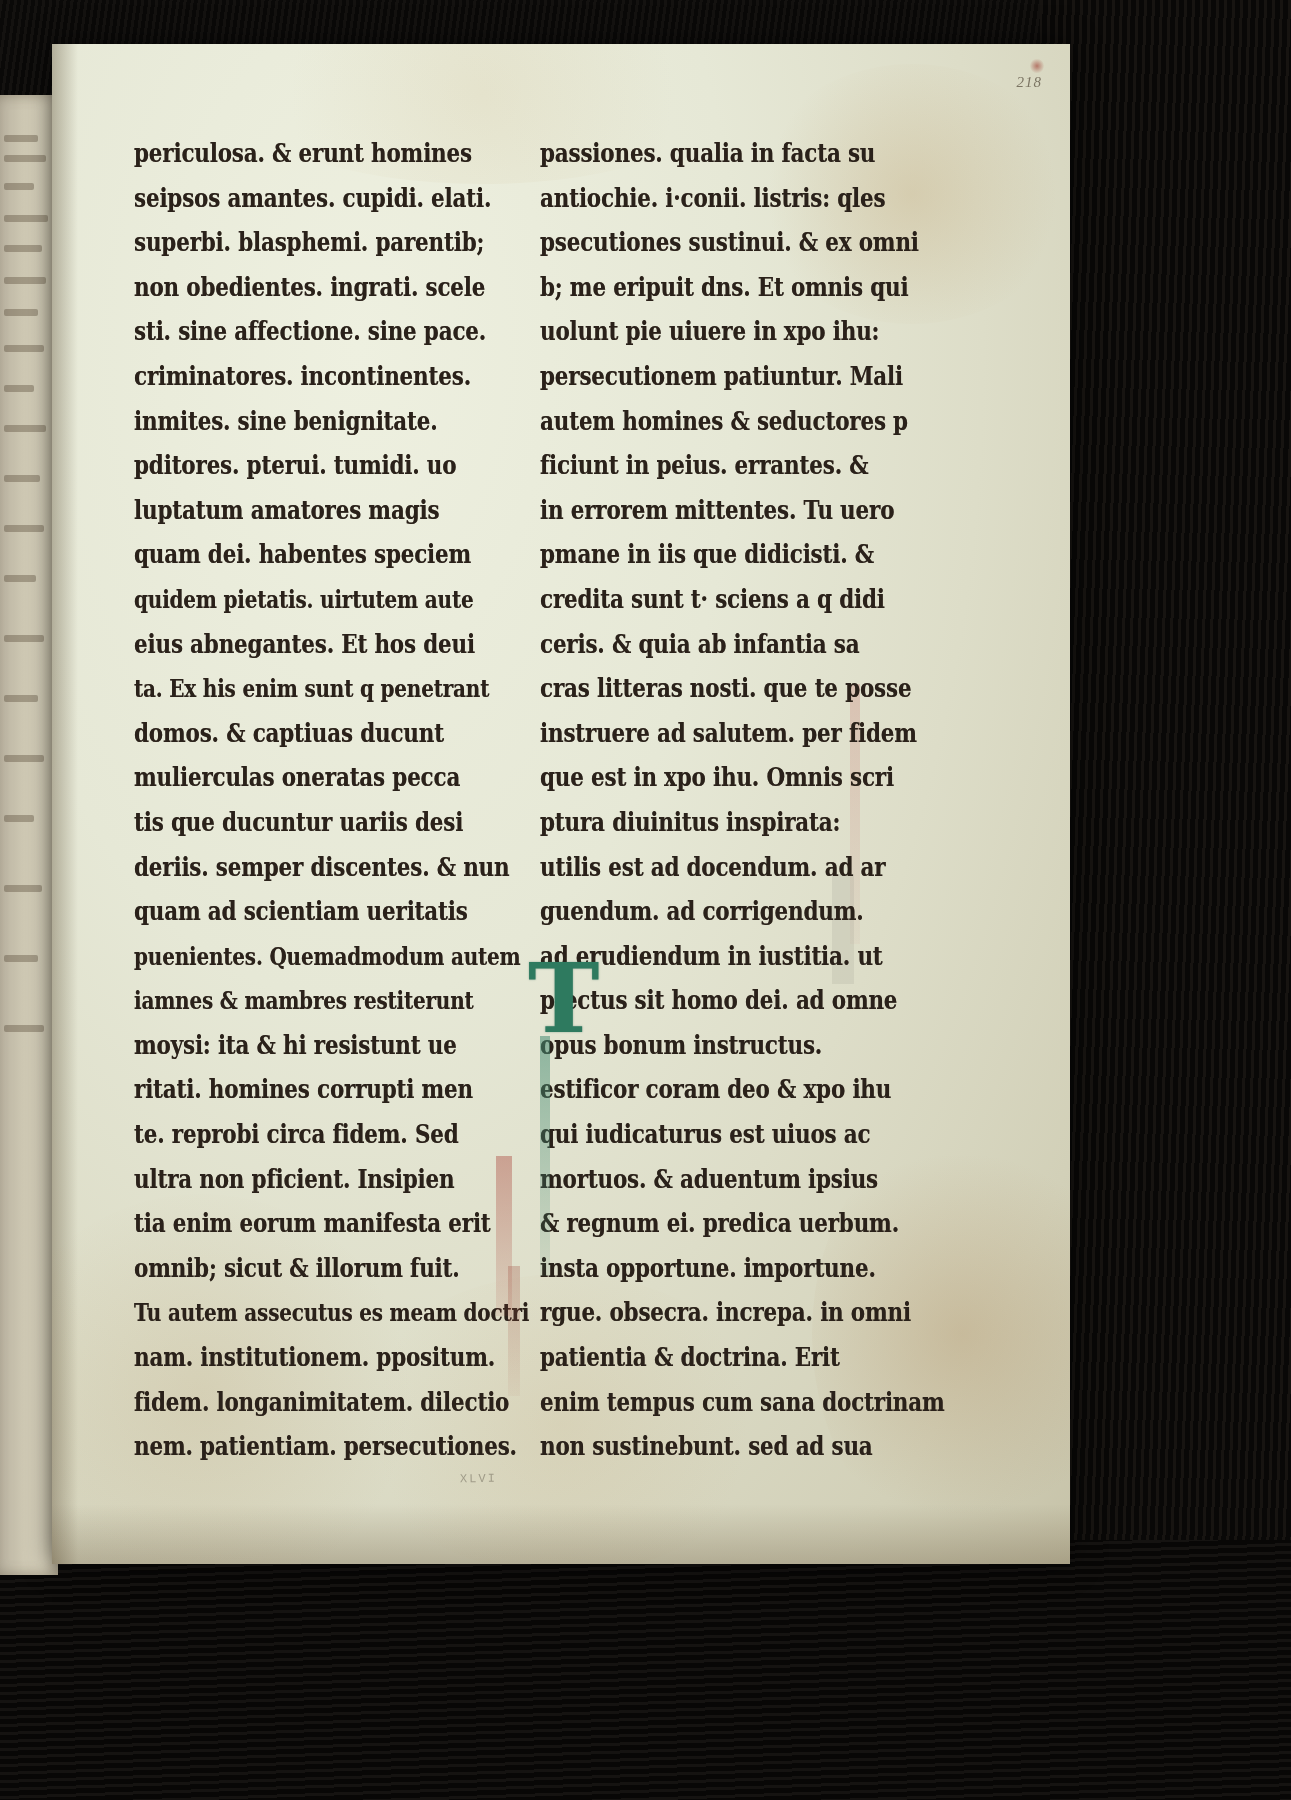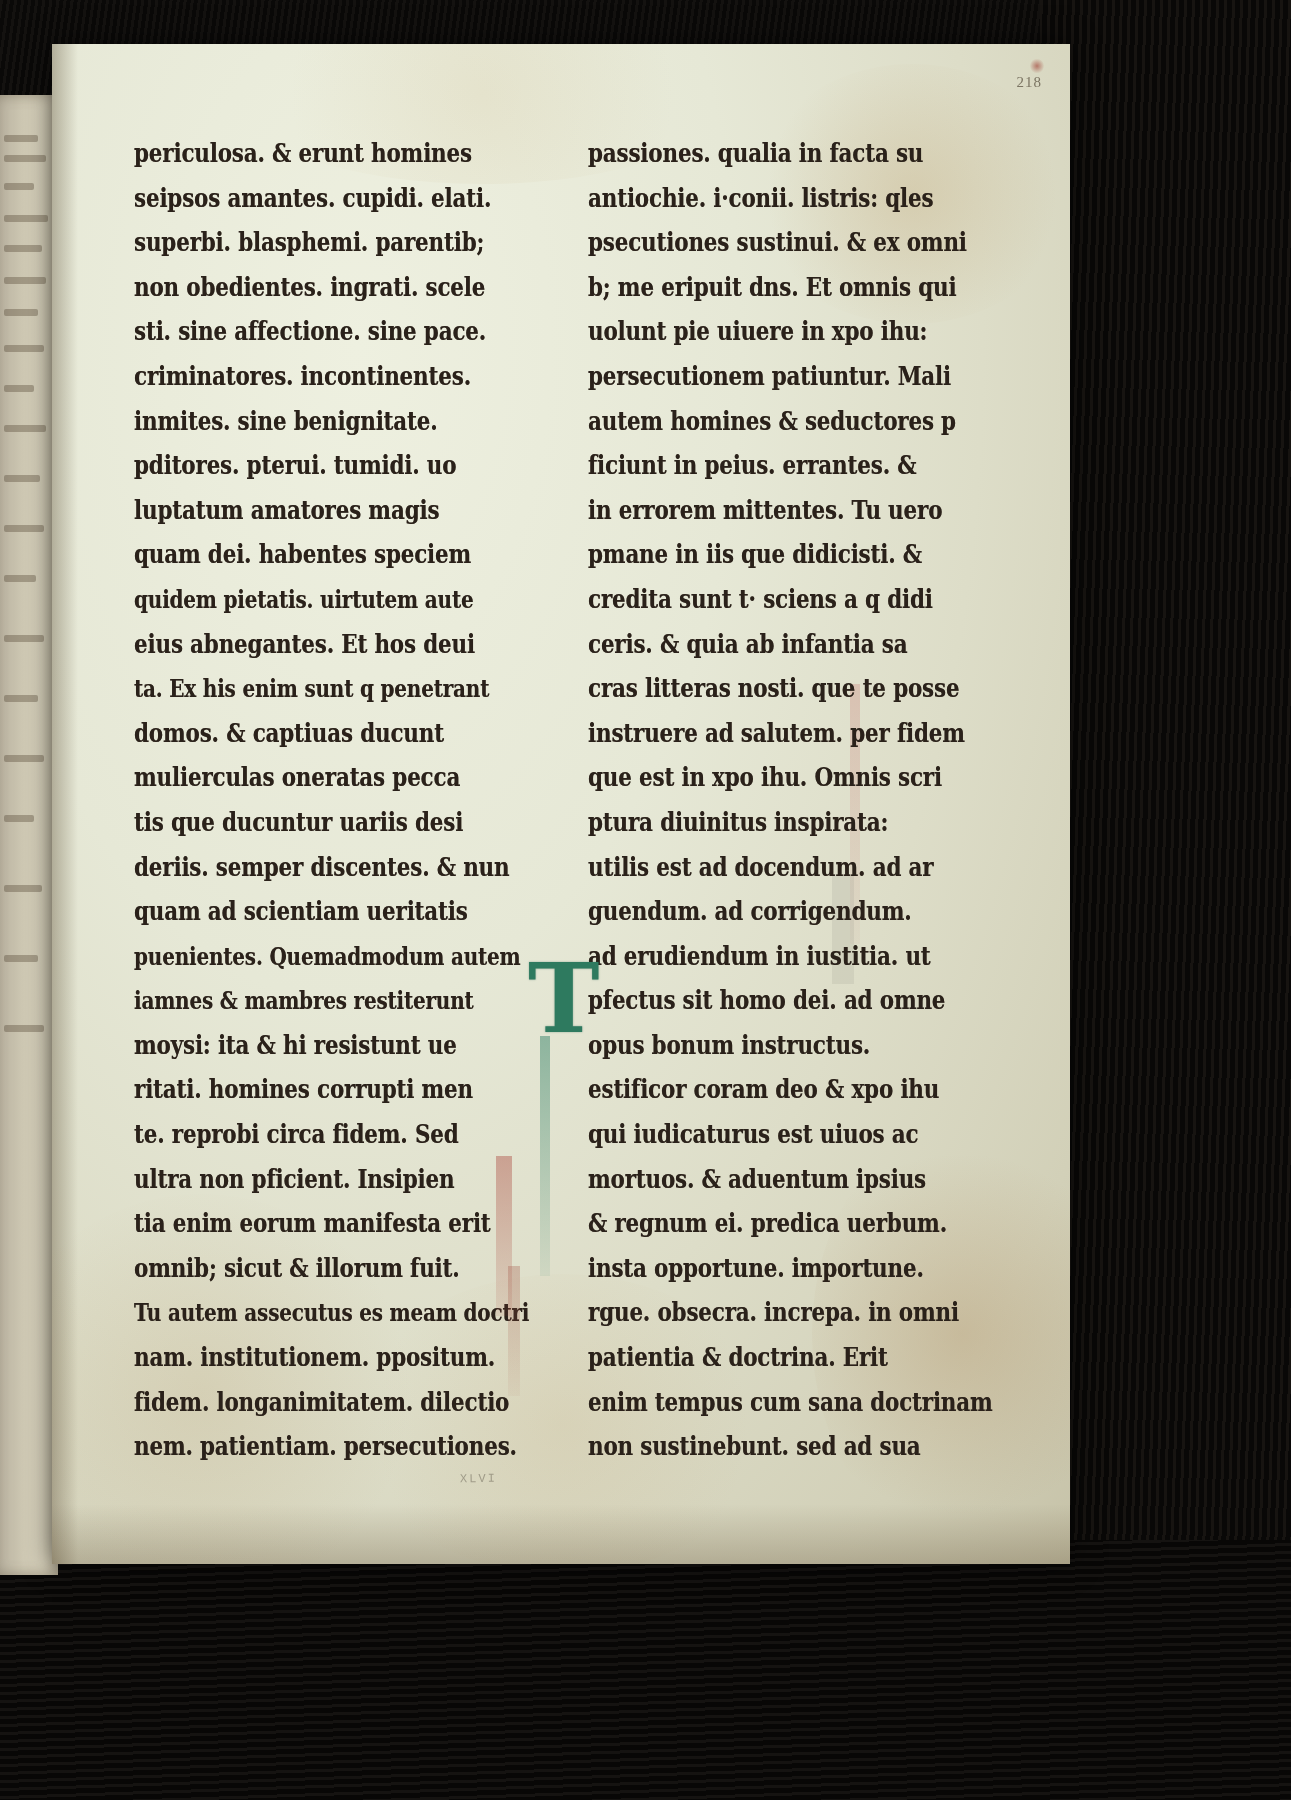--- a/index.html
+++ b/index.html
@@ -104,37 +104,38 @@
   
   .folio-number {
     position: absolute;
     right: 28px;
     top: 30px;
     font-family: "Liberation Serif", serif;
     font-size: 15px;
     color: #6b6352;
     letter-spacing: 1px;
     opacity: .85;
+    font-style: italic;
   }
 
   
   .textblock {
     position: absolute;
     left: 36px;
     top: 92px;
     width: 946px;
     height: 1160px;
   }
   .column {
     position: absolute;
     top: 0;
     width: 370px;
   }
   .col-left  { left: 46px; }
-  .col-right { left: 452px; margin-left: 48px; }
+  .col-right { left: 452px; }
 
   .line {
     font-family: "DejaVu Serif", serif;
     font-size: 21.5px;
     line-height: 44.6px;
     color: #2a211a;
     white-space: nowrap;
     letter-spacing: -0.2px;
     font-weight: 600;
     transform: scaleY(1.18);

